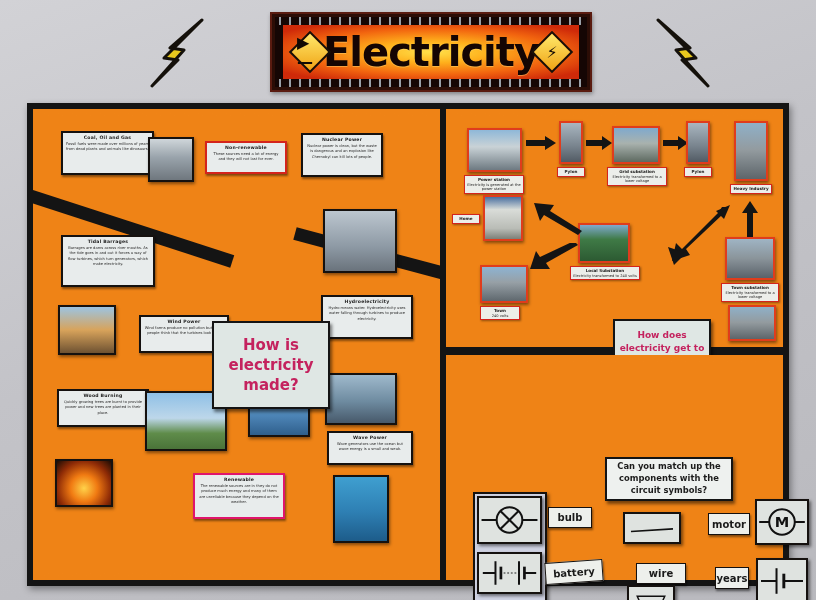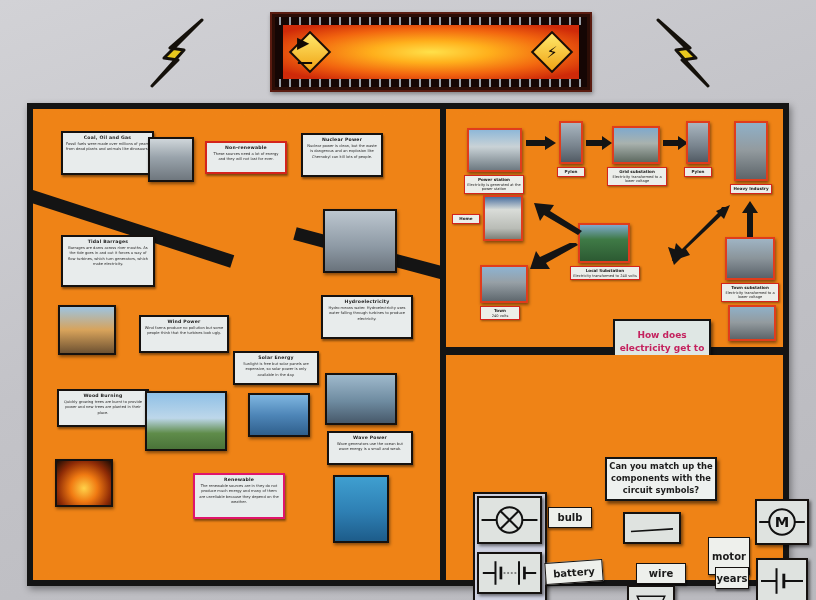--- a/index.html
+++ b/index.html
@@ -127,21 +127,21 @@
     background:#dfe7e4;
     border:2px solid #141414;
     box-shadow:2px 3px 3px rgba(0,0,0,.5);
     display:flex; flex-direction:column;
     align-items:center; justify-content:center;
     text-align:center;
     color:#c4225e;
   }
   #q-made { left:185px; top:218px; width:118px; height:88px; font-size:15px; line-height:1.35; font-weight:bold;}
   #q-homes{ left:586px; top:216px; width:98px; height:58px; font-size:9px; line-height:1.4; font-weight:bold;}
-  #q-match{ left:578px; top:354px; width:112px; height:44px; font-size:8.4px; line-height:1.4; font-weight:bold; color:#1c1c1c; background:#eef1ef;}
+  #q-match{ left:578px; top:354px; width:128px; height:44px; font-size:8.4px; line-height:1.4; font-weight:bold; color:#1c1c1c; background:#eef1ef;}
 
   
   .photo {
     position:absolute;
     border:2px solid #15110f;
     box-shadow:1px 2px 3px rgba(0,0,0,.45);
     overflow:hidden;
     background:#888;
   }
   .photo.red { border:2px solid #e03c1c; }
@@ -207,20 +207,21 @@
 </head>
 <body>
 
 <div id="wall"></div>
 
 <div id="banner">
   <div id="banner-inner">
     <div class="banner-diamond left">
       <div class="bd-glyph">▶—</div>
     </div>
+    <div id="banner-text">Electricity</div>
     <div class="banner-diamond right">
       <div class="bd-glyph">⚡</div>
     </div>
   </div>
 </div>
 
 <svg class="bolt" style="left:144px;top:18px;" width="66" height="72" viewBox="0 0 66 72">
   <polygon points="58,2 26,30 40,32 8,68 34,42 20,40 58,2" fill="#e8c81e" stroke="#14100a" stroke-width="3" stroke-linejoin="round"></polygon>
 </svg>
 <svg class="bolt" style="left:650px;top:18px;" width="66" height="72" viewBox="0 0 66 72">
@@ -314,20 +315,23 @@
     <div class="card" style="left:294px;top:322px;width:86px;height:34px;">
       <h4>Wave Power</h4>
       <p>Wave generators use the ocean but wave energy is a small and weak.</p>
     </div>
 
     <div class="photo" style="left:300px;top:366px;width:56px;height:68px;">
       <div class="ph-inner ph-wave"></div>
     </div>
   </div>
 
+  <div class="qcard" id="q-made">
+    <span>How is electricity made?</span>
+  </div>
 
   <div class="panel" id="panel-tr">
     <div class="scallop-top"></div>
     <div class="scallop-bottom"></div>
     <div class="scallop-left"></div>
     <div class="scallop-right"></div>
 
     <div class="photo red" style="left:21px;top:19px;width:55px;height:44px;">
       <div class="ph-inner ph-station"></div>
     </div>
@@ -486,21 +490,21 @@
   </div>
 
   <div class="sym" style="left:600px;top:482px;width:48px;height:51px;">
     <svg viewBox="0 0 48 51">
       <path d="M9 10 L39 10 L29 32 L19 32 Z" fill="none" stroke="#111" stroke-width="1.6"></path>
       <path d="M24 32 L24 42" stroke="#111" stroke-width="1.6"></path>
       <path d="M19 46 L24 40 L29 46" fill="none" stroke="#111" stroke-width="1.6"></path>
     </svg>
   </div>
 
-  <div class="lbl" style="left:681px;top:434px;width:42px;height:38px;text-align:right;">
+  <div class="lbl" style="left:681px;top:410px;width:42px;height:22px;text-align:right;">
     <span>motor</span>
   </div>
   <div class="sym" style="left:728px;top:396px;width:54px;height:46px;">
     <svg viewBox="0 0 54 46">
       <line x1="2" y1="23" x2="13" y2="23" stroke="#111" stroke-width="2.2"></line>
       <line x1="41" y1="23" x2="52" y2="23" stroke="#111" stroke-width="2.2"></line>
       <circle cx="27" cy="23" r="14" fill="none" stroke="#111" stroke-width="2.2"></circle>
       <text x="27" y="29" font-size="16" font-weight="bold" text-anchor="middle" font-family="DejaVu Sans, sans-serif" fill="#111">M</text>
     </svg>
   </div>

